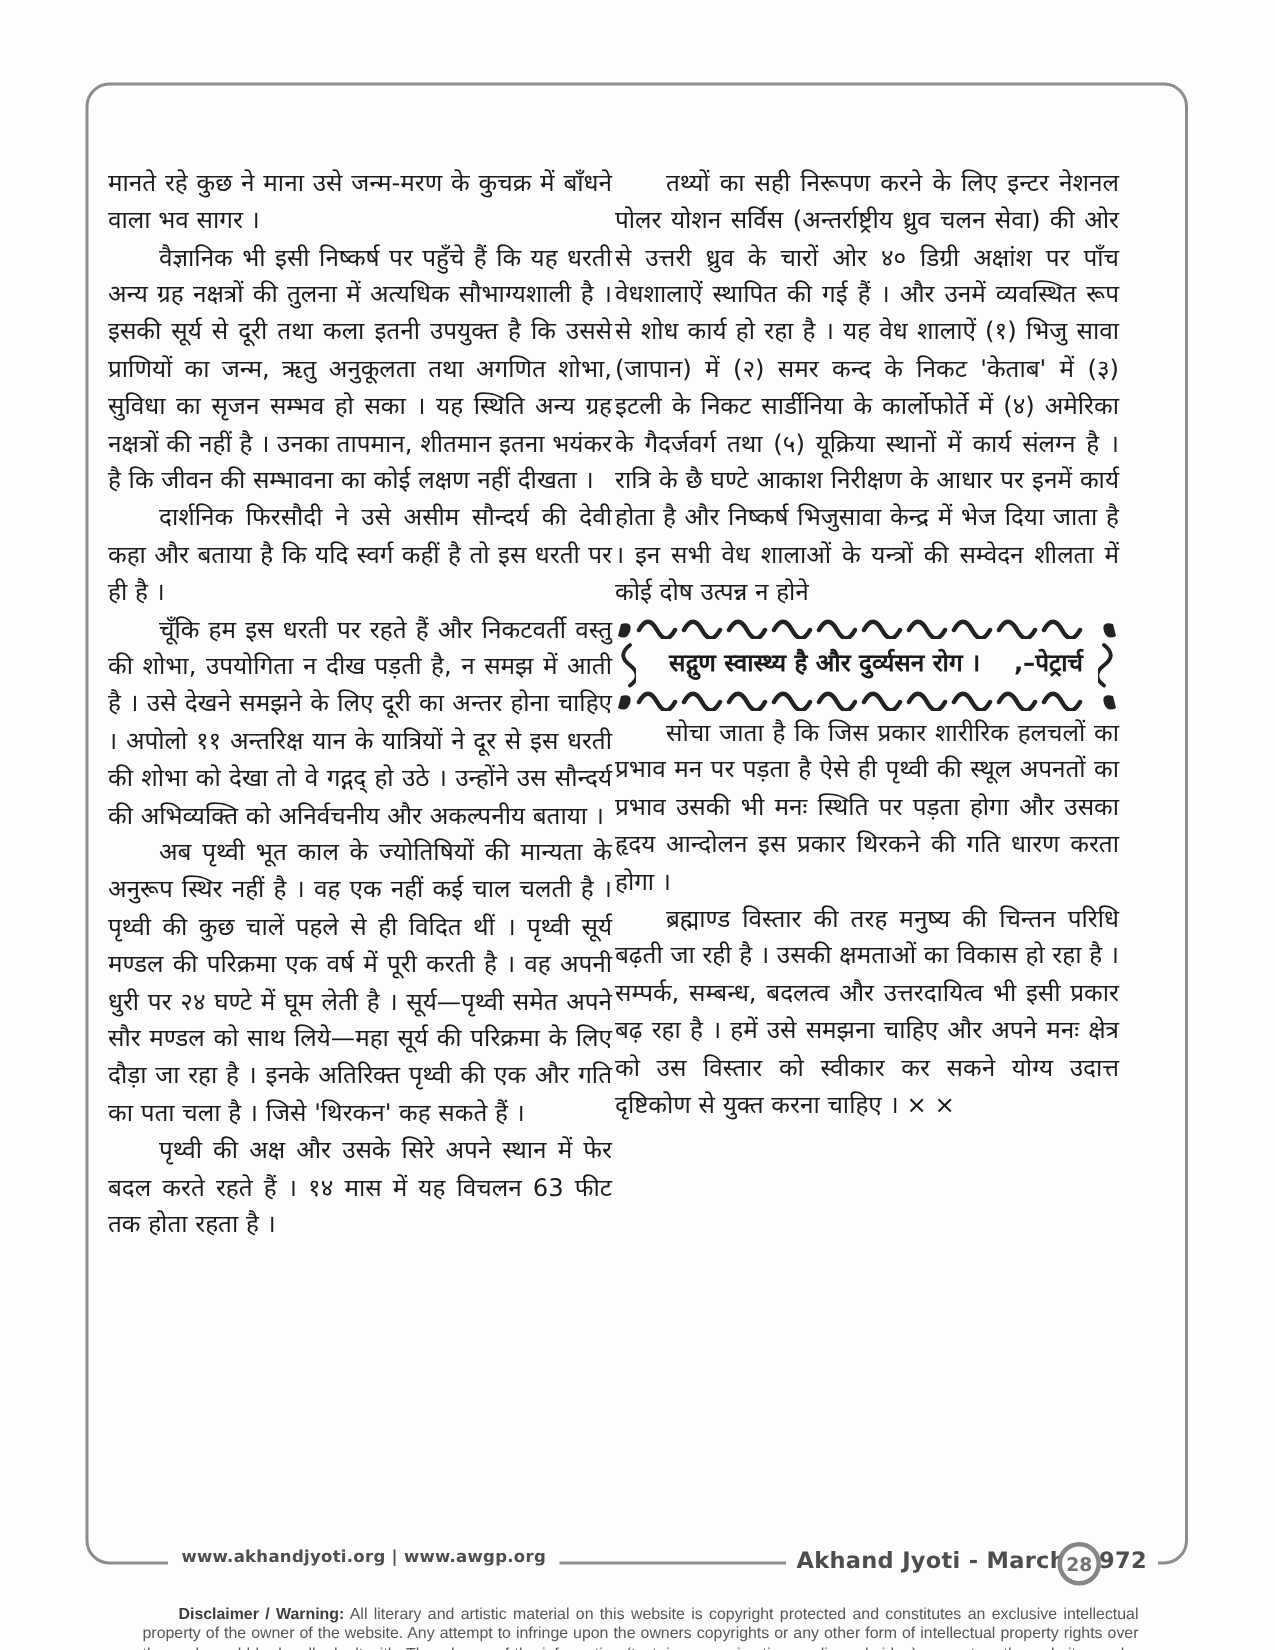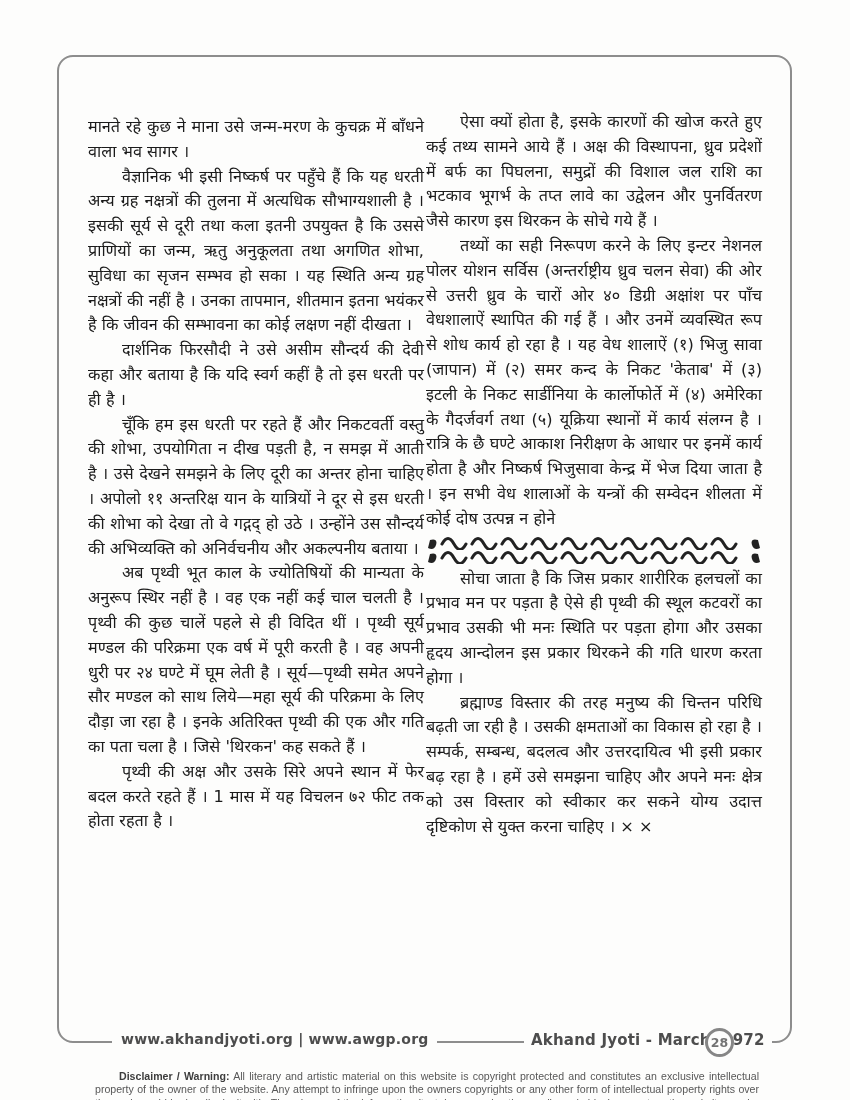--- a/index.html
+++ b/index.html
@@ -5,40 +5,40 @@
   html,body { margin:0; padding:0; background:#ffffff; }
   .page {
     position:relative; width:850px; height:1100px; background:#fdfdfc;
     font-family:"DejaVu Sans", sans-serif; color:#1b1b1b; overflow:hidden;
   }
   .frame {
     position:absolute; left:57px; top:55px; width:731px; height:984px;
     border:2.5px solid #8d8d8d; border-radius:16px; background:#fdfdfc;
   }
   .columns {
-    position:absolute; left:88px; top:110px; width:682px;
-    display:flex; gap:2px;align-items:center;
+    position:absolute; left:72px; top:110px; width:682px;
+    display:flex; gap:2px;
   }
   .col { width:336px; font-size:16.2px; line-height:24.8px; text-align:justify; }
   .para { margin:0; text-indent:34px; }
   .para.cont { text-indent:0; }
   
   .pullquote { margin:4px 0 3px 0; position:relative; }
   .wavy-row { display:block; height:14px; width:336px; }
   svg.wavy path { stroke:#222; stroke-width:3; fill:none; stroke-linecap:round; }
   svg.wavy .tip { fill:#222; stroke:none; }
   .pq-mid { display:flex; align-items:center; justify-content:space-between; padding:1px 0; }
   .pq-side { flex:0 0 auto; }
   svg.squig path { stroke:#222; stroke-width:2.6; fill:none; stroke-linecap:round; }
   .pq-text { flex:1; display:flex; justify-content:space-between; align-items:center;
              padding:0 10px 0 22px; font-weight:bold; font-size:16.2px; }
   
   .footer-urls {
     position:absolute; left:112px; top:1031px; z-index:2; background:#fdfdfc;
-    padding:0 9px; font-size:14px; font-weight:bold; color:#4d4d4d; letter-spacing:.2px;
+    padding:0 9px; font-size:11px; font-weight:bold; color:#4d4d4d; letter-spacing:.2px;
   }
   .footer-journal {
     position:absolute; left:524px; top:1031px; z-index:2; background:#fdfdfc;
     padding:0 7px; font-size:15px; font-weight:bold; color:#4d4d4d; letter-spacing:.2px;
   }
   .page-badge {
     position:absolute; left:705px; top:1028px; z-index:3;
     width:23px; height:23px; border:3px solid #868686; border-radius:50%;
     background:#fdfdfc; display:flex; align-items:center; justify-content:center;
     font-size:12.5px; font-weight:bold; color:#737373;
@@ -58,41 +58,52 @@
   <div class="frame"></div>
 
   <div class="columns">
 
     <div class="col">
       <p class="para cont">मानते रहे कुछ ने माना उसे जन्म-मरण के कुचक्र में बाँधने वाला भव सागर ।</p>
       <p class="para">वैज्ञानिक भी इसी निष्कर्ष पर पहुँचे हैं कि यह धरती अन्य ग्रह नक्षत्रों की तुलना में अत्यधिक सौभाग्यशाली है । इसकी सूर्य से दूरी तथा कला इतनी उपयुक्त है कि उससे प्राणियों का जन्म, ऋतु अनुकूलता तथा अगणित शोभा, सुविधा का सृजन सम्भव हो सका ।  यह स्थिति अन्य ग्रह नक्षत्रों की नहीं है । उनका तापमान, शीतमान इतना भयंकर है कि जीवन की सम्भावना का कोई लक्षण नहीं दीखता ।</p>
       <p class="para">दार्शनिक फिरसौदी ने उसे असीम सौन्दर्य की देवी कहा और बताया है कि यदि स्वर्ग कहीं  है तो इस धरती पर ही है ।</p>
       <p class="para">चूँकि हम इस धरती पर रहते हैं और निकटवर्ती वस्तु की शोभा, उपयोगिता न दीख पड़ती है, न समझ में आती है । उसे देखने समझने के लिए दूरी का अन्तर होना चाहिए । अपोलो ११ अन्तरिक्ष यान के यात्रियों ने दूर से इस धरती की शोभा को देखा तो वे गद्गद् हो उठे । उन्होंने उस सौन्दर्य की अभिव्यक्ति को अनिर्वचनीय और अकल्पनीय बताया ।</p>
       <p class="para">अब पृथ्वी भूत काल के ज्योतिषियों की मान्यता के अनुरूप स्थिर नहीं है । वह एक नहीं कई चाल चलती है । पृथ्वी की कुछ चालें पहले से ही विदित थीं । पृथ्वी सूर्य मण्डल की परिक्रमा एक वर्ष में पूरी करती है । वह अपनी धुरी पर २४ घण्टे में घूम लेती है । सूर्य—पृथ्वी समेत अपने सौर मण्डल को साथ लिये—महा सूर्य की परिक्रमा के लिए दौड़ा जा रहा है । इनके अतिरिक्त पृथ्वी की एक और गति का पता चला है । जिसे 'थिरकन' कह सकते हैं ।</p>
-      <p class="para">पृथ्वी की अक्ष और उसके सिरे अपने स्थान में फेर बदल करते रहते हैं ।  1 मास में यह विचलन ७२ फीट तक होता रहता है ।</p>
+      <p class="para">पृथ्वी की अक्ष और उसके सिरे अपने स्थान में फेर बदल करते रहते हैं ।  १४ मास में यह विचलन 63 फीट तक होता रहता है ।</p>
     </div>
 
     <div class="col">
-      <p class="para">ऐसा क्यों होता है, इसके कारणों की खोज करते हुए कई तथ्य सामने आये हैं । अक्ष की विस्थापना, ध्रुव प्रदेशों में बर्फ का पिघलना, समुद्रों की विशाल जल राशि का भटकाव भूगर्भ के तप्त लावे का उद्वेलन और पुनर्वितरण जैसे कारण इस थिरकन के सोचे गये हैं ।</p>
       <p class="para">तथ्यों का सही निरूपण करने के लिए इन्टर नेशनल पोलर योशन सर्विस (अन्तर्राष्ट्रीय ध्रुव चलन सेवा) की ओर से उत्तरी ध्रुव के चारों ओर ४० डिग्री अक्षांश पर पाँच वेधशालाऐं स्थापित की गई हैं । और उनमें व्यवस्थित रूप से शोध कार्य हो रहा है । यह वेध शालाऐं (१) भिजु सावा (जापान) में (२) समर कन्द के निकट 'केताब' में (३) इटली के निकट सार्डीनिया के कार्लोफोर्ते में (४) अमेरिका के गैदर्जवर्ग तथा (५) यूक्रिया स्थानों में कार्य संलग्न है । रात्रि के छै घण्टे आकाश निरीक्षण के आधार पर इनमें कार्य होता है और निष्कर्ष भिजुसावा केन्द्र में भेज दिया जाता है । इन सभी वेध शालाओं के यन्त्रों की सम्वेदन शीलता में कोई दोष उत्पन्न न होने</p>
 
       <div class="pullquote">
         <svg class="wavy wavy-row" width="336" height="14" viewBox="0 0 336 14">
             <path d="M16,8 q6,-11 12,0 q6,11 12,0 M46,8 q6,-11 12,0 q6,11 12,0 M76,8 q6,-11 12,0 q6,11 12,0 M106,8 q6,-11 12,0 q6,11 12,0 M136,8 q6,-11 12,0 q6,11 12,0 M166,8 q6,-11 12,0 q6,11 12,0 M196,8 q6,-11 12,0 q6,11 12,0 M226,8 q6,-11 12,0 q6,11 12,0 M256,8 q6,-11 12,0 q6,11 12,0 M286,8 q6,-11 12,0 q6,11 12,0 "></path>
             <path d="M4,4 q8,-2 6,5 q-2,6 -8,3 z" class="tip"></path>
             <path d="M332,4 q-8,-2 -6,5 q2,6 8,3 z" class="tip"></path>
           </svg>
+        <div class="pq-mid">
+          <svg class="squig pq-side" width="14" height="32" viewBox="0 0 14 32">
+            <path d="M10,3 q-9,7 0,13.5 q9,7 0,13.5"></path>
+          </svg>
+          <div class="pq-text">
+            <span>सद्गुण स्वास्थ्य है और दुर्व्यसन रोग ।</span>
+            <span>,–पेट्रार्च</span>
+          </div>
+          <svg class="squig pq-side" width="14" height="32" viewBox="0 0 14 32">
+            <path d="M4,3 q9,7 0,13.5 q-9,7 0,13.5"></path>
+          </svg>
+        </div>
         <svg class="wavy wavy-row" width="336" height="14" viewBox="0 0 336 14">
             <path d="M16,8 q6,-11 12,0 q6,11 12,0 M46,8 q6,-11 12,0 q6,11 12,0 M76,8 q6,-11 12,0 q6,11 12,0 M106,8 q6,-11 12,0 q6,11 12,0 M136,8 q6,-11 12,0 q6,11 12,0 M166,8 q6,-11 12,0 q6,11 12,0 M196,8 q6,-11 12,0 q6,11 12,0 M226,8 q6,-11 12,0 q6,11 12,0 M256,8 q6,-11 12,0 q6,11 12,0 M286,8 q6,-11 12,0 q6,11 12,0 "></path>
             <path d="M4,4 q8,-2 6,5 q-2,6 -8,3 z" class="tip"></path>
             <path d="M332,4 q-8,-2 -6,5 q2,6 8,3 z" class="tip"></path>
           </svg>
       </div>
 
-      <p class="para">सोचा जाता है कि जिस प्रकार शारीरिक हलचलों का प्रभाव मन पर पड़ता है ऐसे ही पृथ्वी की स्थूल कटवरों का प्रभाव उसकी भी मनः स्थिति पर पड़ता होगा और उसका हृदय आन्दोलन इस प्रकार थिरकने की गति धारण करता होगा ।</p>
+      <p class="para">सोचा जाता है कि जिस प्रकार शारीरिक हलचलों का प्रभाव मन पर पड़ता है ऐसे ही पृथ्वी की स्थूल अपनतों का प्रभाव उसकी भी मनः स्थिति पर पड़ता होगा और उसका हृदय आन्दोलन इस प्रकार थिरकने की गति धारण करता होगा ।</p>
       <p class="para">ब्रह्माण्ड विस्तार की तरह मनुष्य की चिन्तन परिधि बढ़ती जा रही है ।  उसकी क्षमताओं का विकास हो रहा है ।  सम्पर्क, सम्बन्ध, बदलत्व और उत्तरदायित्व भी इसी प्रकार बढ़ रहा है । हमें उसे समझना चाहिए और अपने मनः क्षेत्र को उस विस्तार को स्वीकार कर सकने योग्य उदात्त दृष्टिकोण से युक्त करना चाहिए । × ×</p>
     </div>
 
   </div>
 
   <span class="footer-urls">www.akhandjyoti.org  |  www.awgp.org</span>
   <span class="footer-journal">Akhand Jyoti - March, 1972</span>
   <span class="page-badge">28</span>
 
   <p class="disclaimer"><b>Disclaimer / Warning:</b><span> All literary and artistic material on this website is copyright protected and constitutes an exclusive intellectual property of the owner of the website. Any attempt to infringe upon the owners copyrights or any other form of intellectual property rights over the work would be legally dealt with. Though any of the information (text, image, animation, audio and video) present on the website can be used for propagation with prior written consent.</span></p>

